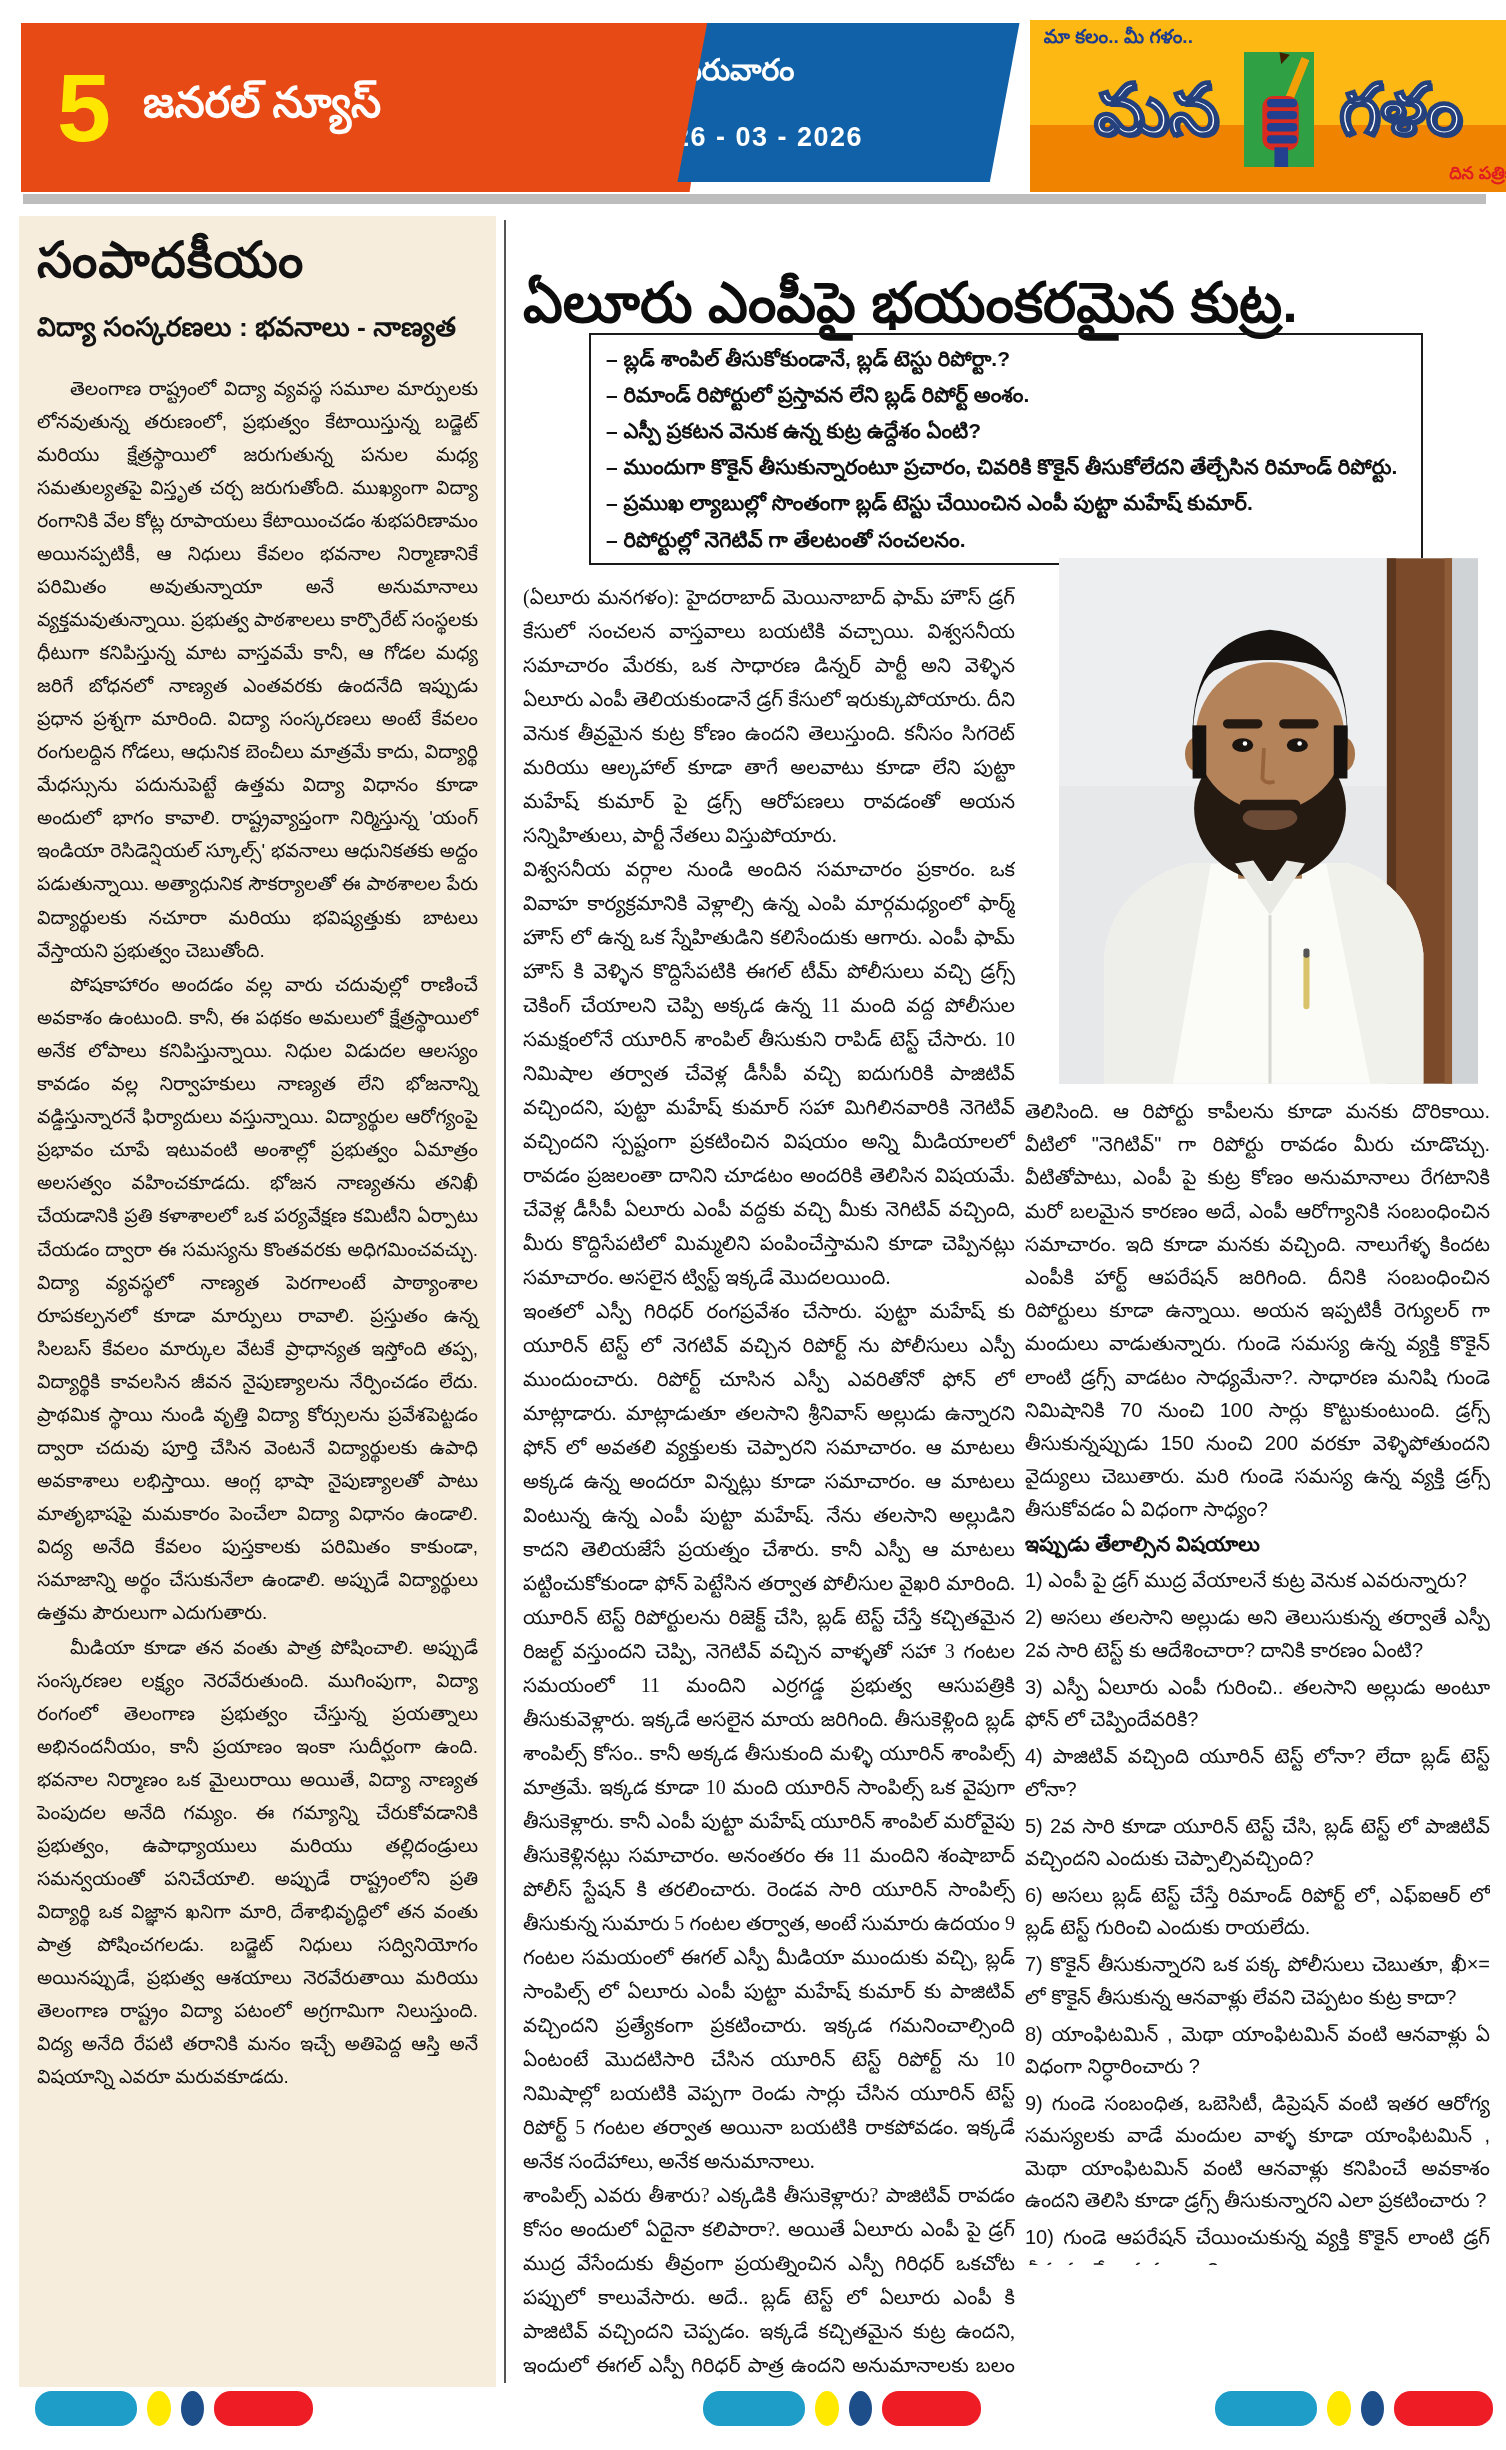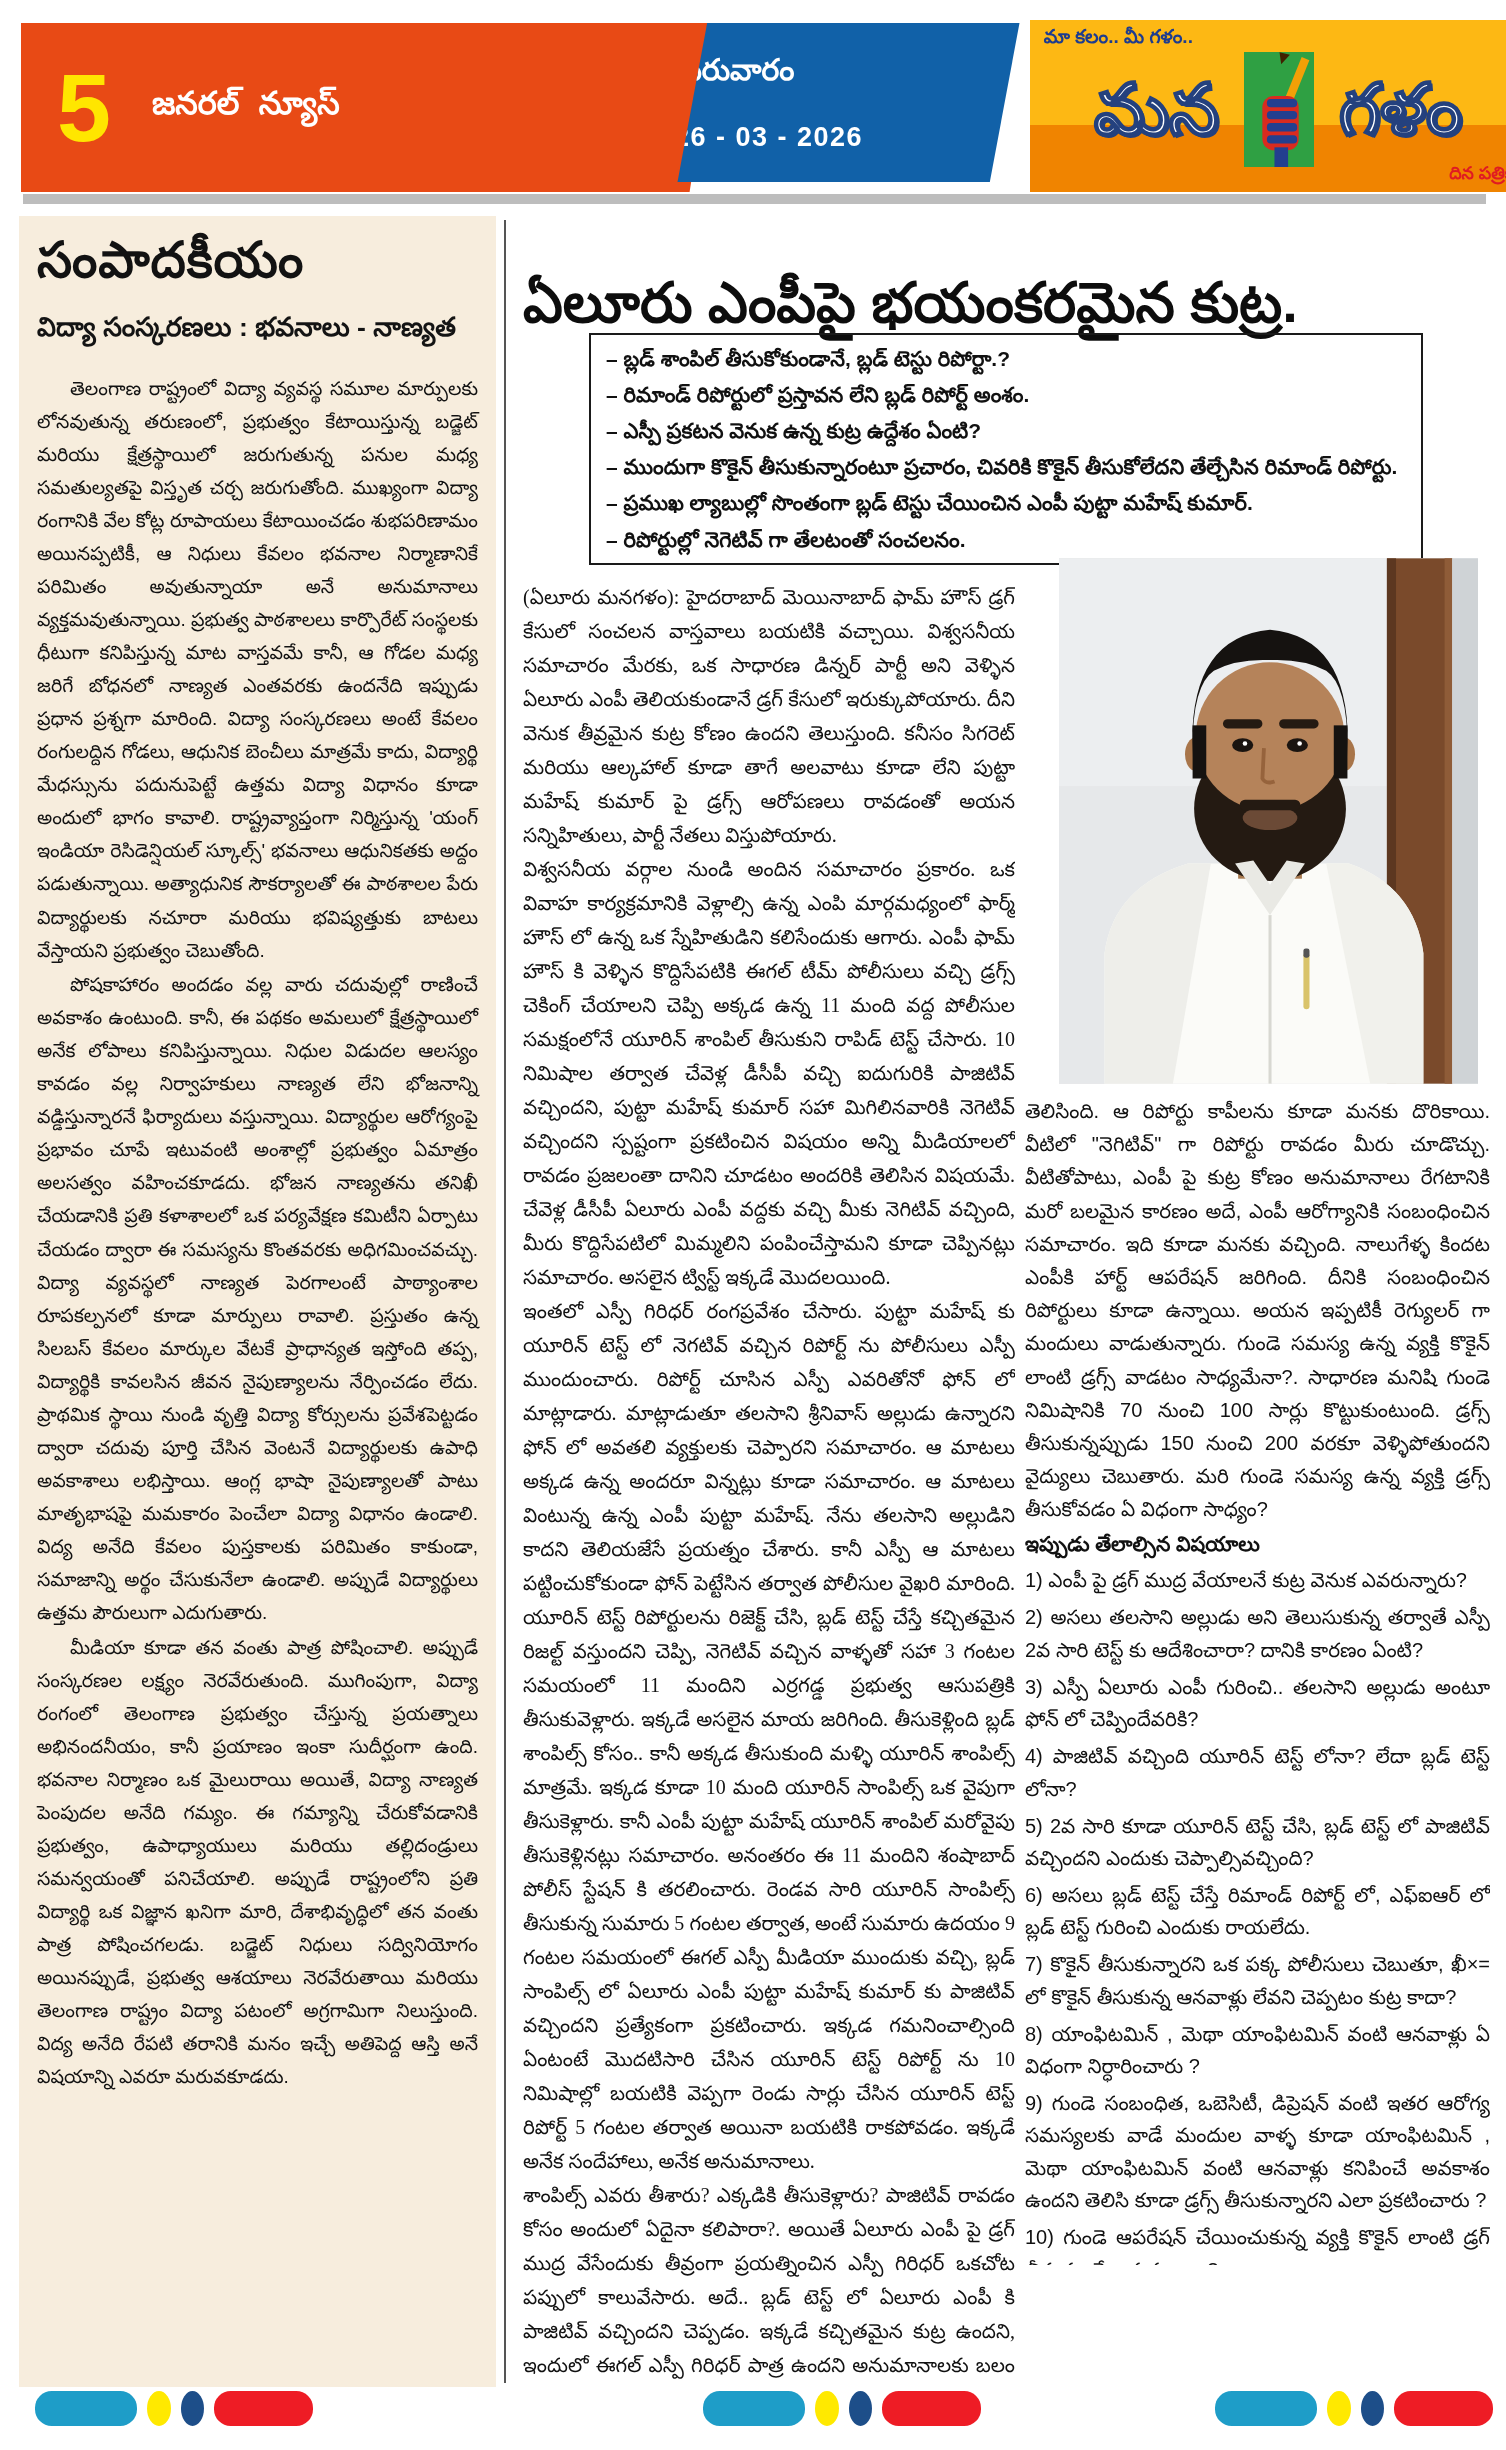--- a/index.html
+++ b/index.html
@@ -8,21 +8,21 @@
     font-family:"Liberation Sans","DejaVu Sans",sans-serif;color:#111;overflow:hidden;
   }
   
   .hdr-orange{
     position:absolute;left:21px;top:23px;width:695px;height:169px;
     background:var(--header-orange);
     clip-path:polygon(0 0,100% 0,96.2% 100%,0 100%);
     display:flex;align-items:center;
   }
   .hdr-pagenum{font-size:97px;font-weight:900;color:var(--page-number-yellow);margin-left:36px;line-height:1;}
-  .hdr-section{font-size:32px;font-weight:800;color:#ffffff;margin-left:41px;white-space:nowrap;overflow:hidden;max-width:486px;font-family:Liberation Mono, monospace;}
+  .hdr-section{font-size:43px;font-weight:800;color:#ffffff;margin-left:32px;white-space:nowrap;overflow:hidden;max-width:486px;}
   .hdr-blue{
     position:absolute;left:674px;top:23px;width:349px;height:159px;
     background:var(--header-blue);
     clip-path:polygon(9.5% 0,99% 0,90.5% 100%,1% 100%);
     display:flex;flex-direction:column;align-items:flex-start;justify-content:center;gap:28px;color:#fff;
   }
   .hdr-day{font-size:30px;font-weight:800;white-space:nowrap;}
   .hdr-date{font-size:27px;font-weight:800;letter-spacing:1.5px;}
   .logo{
     position:absolute;left:1030px;top:20px;width:496px;height:172px;overflow:hidden;

